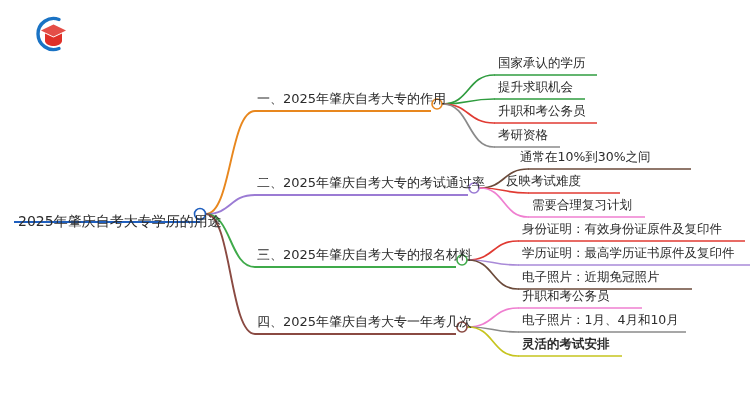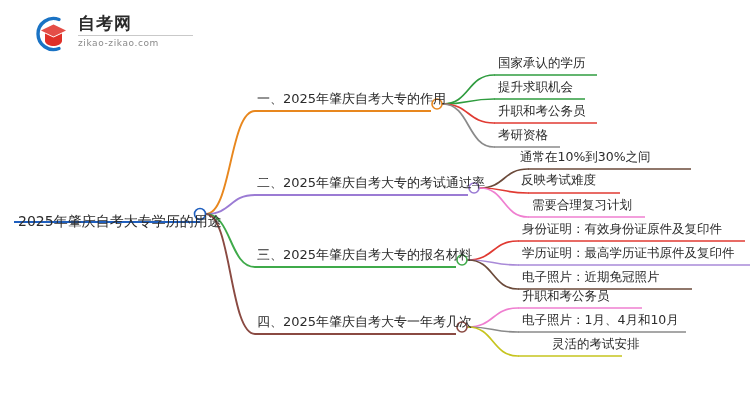--- a/index.html
+++ b/index.html
@@ -92,25 +92,20 @@
 
 <div id="mindmap-stage">
 
   <div id="logo-block">
     <svg id="logo-mark" viewBox="0 0 44 40" xmlns="http://www.w3.org/2000/svg">
       <path d="M31 5.5 A15.5 15.5 0 1 0 31 34.5" fill="none" stroke="#1a73c4" stroke-width="3.4" stroke-linecap="round"></path>
       <path d="M13 16.5 L25.5 10.5 L38 16.5 L25.5 22.5 Z" fill="#e03028"></path>
       <path d="M17 19.5 L17 27 C17 30 22 32 25.5 32 C29 32 34 30 34 27 L34 19.5 L25.5 23.6 Z" fill="#e03028"></path>
       <path d="M13 16.5 L25.5 10.5 L38 16.5 L25.5 22.5 Z" fill="#ffffff" opacity="0.15"></path>
     </svg>
-    <div id="logo-text-wrap">
-      <div id="logo-title">自考网</div>
-      <div id="logo-divider"></div>
-      <div id="logo-sub">zikao-zikao.com</div>
-    </div>
   </div>
 
   <svg id="map-svg" viewBox="0 0 750 410" xmlns="http://www.w3.org/2000/svg">
     <g id="links-layer">
         <path d="M 206 214 C 231.48 214, 229.52 111, 255 111" stroke="#e8871e" stroke-width="1.9" class="link-path"></path>
         <path d="M 443 104 C 469.52 104, 467.48 75, 494 75" stroke="#2f9c3f" stroke-width="1.7" class="link-path"></path>
         <path d="M 443 104 C 469.52 104, 467.48 99, 494 99" stroke="#2f9c3f" stroke-width="1.7" class="link-path"></path>
         <path d="M 443 104 C 469.52 104, 467.48 123, 494 123" stroke="#e03a32" stroke-width="1.7" class="link-path"></path>
         <path d="M 443 104 C 469.52 104, 467.48 147, 494 147" stroke="#8a8a8a" stroke-width="1.7" class="link-path"></path>
         <path d="M 206 214 C 231.48 214, 229.52 195, 255 195" stroke="#9b7bd4" stroke-width="1.9" class="link-path"></path>
@@ -157,25 +152,25 @@
 
   <div id="labels-layer">
       <div class="node-label root-label" style="left: 12px; top: 214px; margin-left: 6px;">2025年肇庆自考大专学历的用途</div>
       <div class="node-label branch-label" style="left: 257px; top: 92px;">一、2025年肇庆自考大专的作用</div>
       <div class="node-label leaf-label" style="left: 498px; top: 57px;">国家承认的学历</div>
       <div class="node-label leaf-label" style="left: 498px; top: 81px;">提升求职机会</div>
       <div class="node-label leaf-label" style="left: 498px; top: 105px;">升职和考公务员</div>
       <div class="node-label leaf-label" style="left: 498px; top: 129px;">考研资格</div>
       <div class="node-label branch-label" style="left: 257px; top: 176px;">二、2025年肇庆自考大专的考试通过率</div>
       <div class="node-label leaf-label" style="left: 520px; top: 151px;">通常在10%到30%之间</div>
-      <div class="node-label leaf-label" style="left: 521px; top: 175px; font-family: Liberation Mono, monospace;">反映考试难度</div>
+      <div class="node-label leaf-label" style="left: 506px; top: 175px;">反映考试难度</div>
       <div class="node-label leaf-label" style="left: 532px; top: 199px;">需要合理复习计划</div>
       <div class="node-label branch-label" style="left: 257px; top: 248px;">三、2025年肇庆自考大专的报名材料</div>
       <div class="node-label leaf-label" style="left: 522px; top: 223px;">身份证明：有效身份证原件及复印件</div>
       <div class="node-label leaf-label" style="left: 522px; top: 247px;">学历证明：最高学历证书原件及复印件</div>
       <div class="node-label leaf-label" style="left: 522px; top: 271px;">电子照片：近期免冠照片</div>
       <div class="node-label branch-label" style="left: 257px; top: 315px;">四、2025年肇庆自考大专一年考几次</div>
       <div class="node-label leaf-label" style="left: 522px; top: 290px;">升职和考公务员</div>
       <div class="node-label leaf-label" style="left: 522px; top: 314px;">电子照片：1月、4月和10月</div>
-      <div class="node-label leaf-label" style="left: 552px; top: 338px;">灵活的考试安排</div>
+      <div class="node-label leaf-label" style="left: 522px; top: 338px; font-weight: bold;">灵活的考试安排</div>
     </div>
 
 </div>
 
 </body></html>

